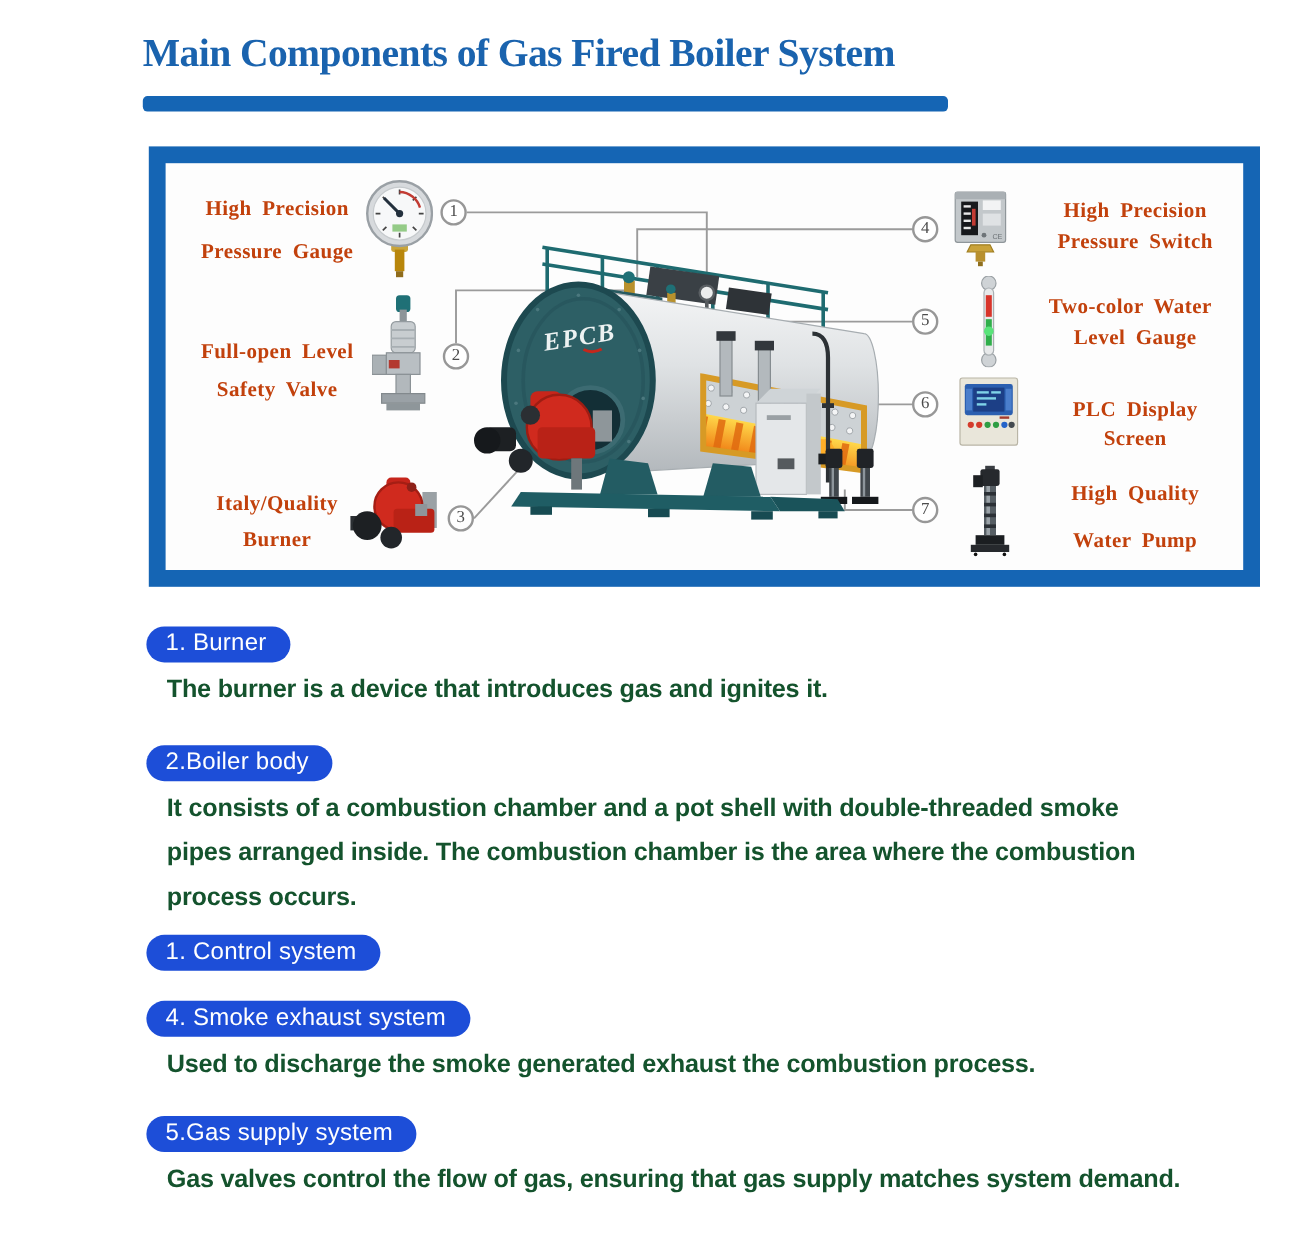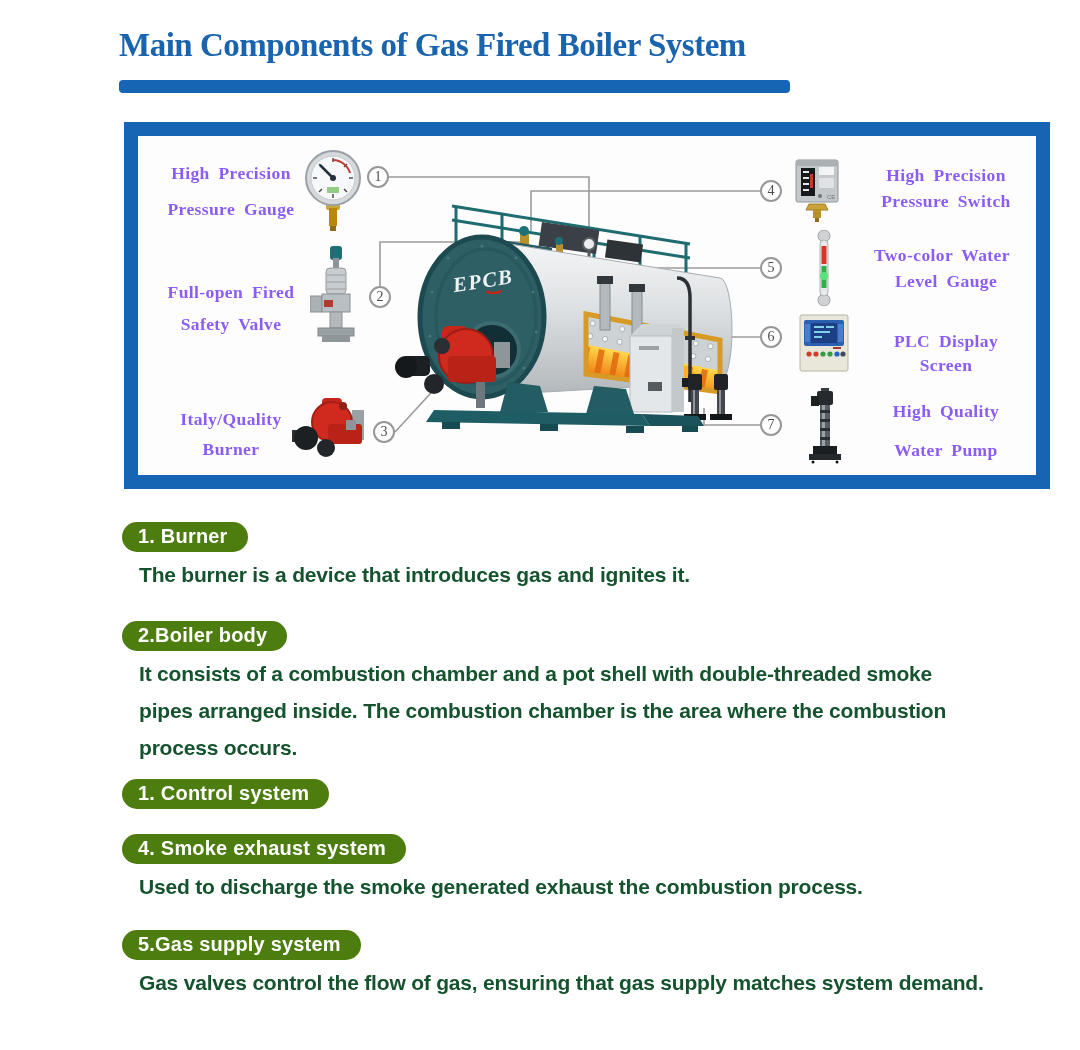--- a/index.html
+++ b/index.html
@@ -8,29 +8,29 @@
   
   .page-title{position:absolute;left:75px;top:26px;margin:0;width:700px;
       font-family:"Liberation Serif",serif;font-weight:bold;font-size:33px;line-height:38px;
       color:#1a63ae;letter-spacing:-0.5px;}
   .title-bar{position:absolute;left:75px;top:80px;width:671px;height:13px;background:#1565b4;border-radius:4px;}
   
   .panel{position:absolute;left:80px;top:122px;width:926px;height:367px;box-sizing:border-box;
          border:14px solid #1565b4;background:#fdfdfd;}
   .lbl{position:absolute;width:200px;text-align:center;
        font-family:"Liberation Serif",serif;font-weight:bold;font-size:17.5px;line-height:22px;
-       color:#8b5cf6;word-spacing:4px;letter-spacing:0.4px;white-space:nowrap;}
+       color:#c2410c;word-spacing:4px;letter-spacing:0.4px;white-space:nowrap;}
   .num{position:absolute;width:22px;height:22px;border:2px solid #979797;border-radius:50%;
        box-sizing:border-box;background:#ffffff;color:#4c4c4c;text-align:center;
        font-family:"Liberation Serif",serif;font-size:14px;line-height:18px;}
   .icon{position:absolute;}
   .lines{position:absolute;left:0;top:0;width:898px;height:339px;}
   
   .sections{position:absolute;left:78px;top:522px;width:960px;}
-  .badge{display:inline-block;background:#4d7c0f;color:#ffffff;font-weight:bold;font-size:20px;
+  .badge{display:inline-block;background:#1d4ed8;color:#ffffff;font-weight:normal;font-size:20px;
          line-height:22px;padding:3px 20px 5px 16px;border-radius:16px;letter-spacing:0.2px;}
   .sec p{margin:4px 0 0 17px;font-size:21px;line-height:37px;font-weight:bold;
          color:#14532d;letter-spacing:-0.2px;white-space:pre-line;}
   .m1{margin-bottom:28px;} .m2{margin-bottom:13px;} .m3{margin-bottom:25px;} .m4{margin-bottom:25px;}
 </style>
 </head>
 <body>
 
 <div id="canvas">
 
@@ -216,21 +216,21 @@
           <path d="M14,44 L17,41"></path>
           <path d="M42,44 L39,41"></path>
       </g>
       <path d="M28,12 A18,18 0 0 1 45,25" stroke="#c23b33" stroke-width="2" fill="none"></path>
       <rect x="22" y="39" width="12" height="6" fill="#7bbf6a" opacity="0.8"></rect>
       <line x1="28" y1="30" x2="15" y2="17" stroke="#23303d" stroke-width="2.5"></line>
       <circle cx="28" cy="30" r="3" fill="#23303d"></circle>
     </svg>
     <div class="num" style="left:229px;top:30px">1</div>
 
-    <div class="lbl" style="left:-7px;top:145px">Full-open Fired</div>
+    <div class="lbl" style="left:-7px;top:145px">Full-open Level</div>
     <div class="lbl" style="left:-7px;top:177px">Safety Valve</div>
     <svg class="icon" style="left:172px;top:108px" width="52" height="104" viewBox="0 0 52 104">
       <rect x="20" y="2" width="12" height="14" rx="3" fill="#1f7076"></rect>
       <rect x="23" y="14" width="6" height="10" fill="#8d9599"></rect>
       <rect x="16" y="24" width="20" height="26" rx="4" fill="#c8cdd0" stroke="#959ca0"></rect>
       <path d="M16,31 H36 M16,38 H36 M16,45 H36" stroke="#a8afb3" stroke-width="1.5"></path>
       <rect x="0" y="52" width="12" height="16" fill="#aab1b5" stroke="#8b9296"></rect>
       <rect x="12" y="50" width="28" height="18" fill="#b9bfc3" stroke="#8b9296"></rect>
       <rect x="14" y="56" width="9" height="7" fill="#b3392f"></rect>
       <rect x="20" y="68" width="12" height="16" fill="#b2b8bc" stroke="#8b9296"></rect>

